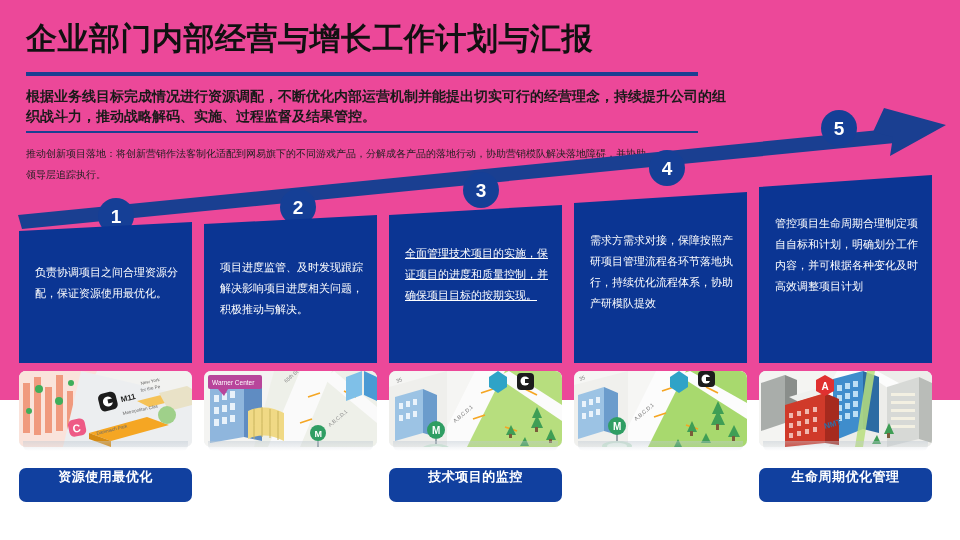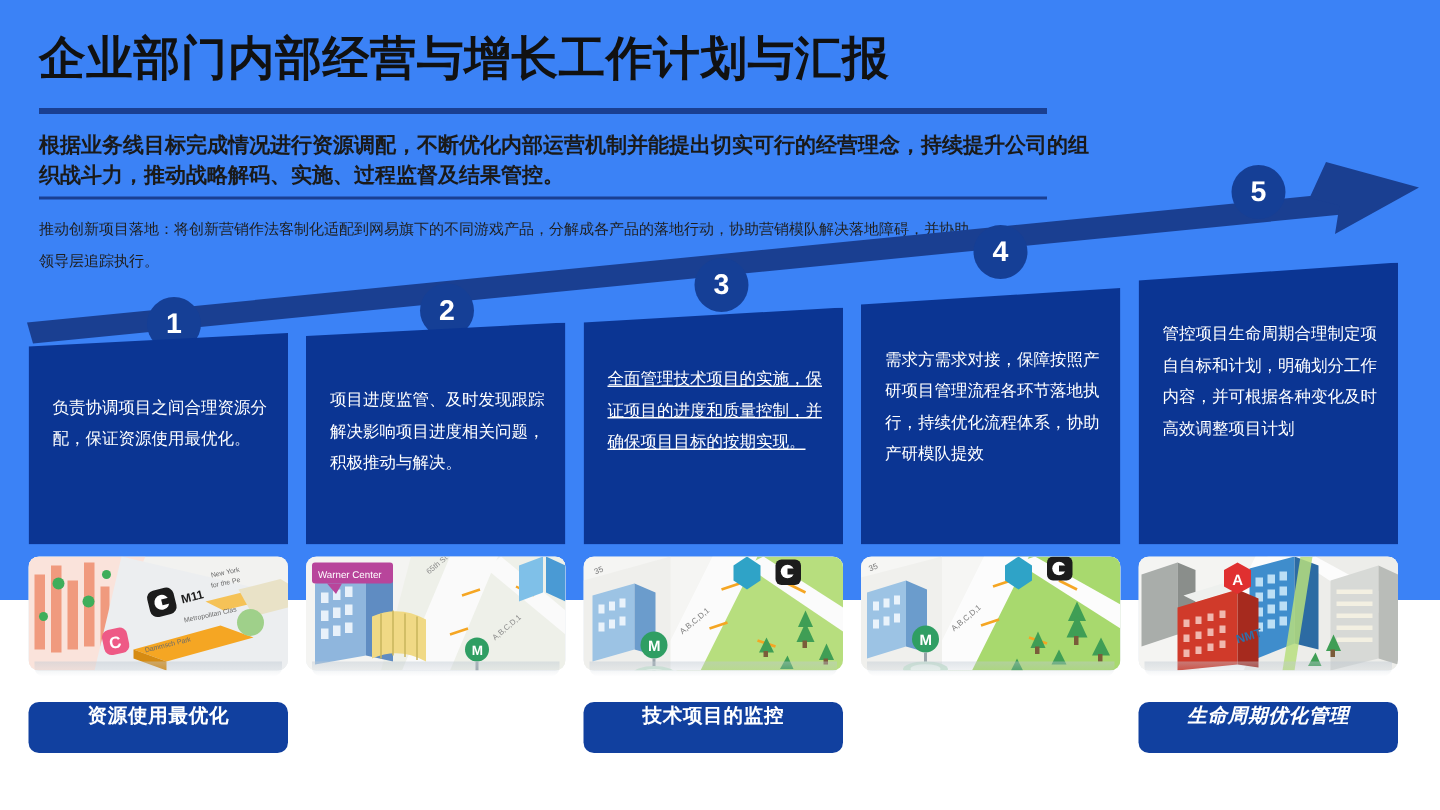--- a/index.html
+++ b/index.html
@@ -5,21 +5,21 @@
   * { box-sizing: border-box; margin: 0; padding: 0; }
   html, body {
     width: 960px; height: 540px;
     background: #ffffff;
     font-family: "Liberation Sans", "DejaVu Sans", sans-serif;
     overflow: hidden;
   }
   #stage {
     position: relative;
     width: 960px; height: 400px;
-    background: #3b82f6;
+    background: #ec4899;
   }
 
   
   .page-title {
     position: absolute;
     left: 26px; top: 18px;
     font-size: 31px;
     font-weight: bold;
     color: #111111;
     letter-spacing: 0.5px;
@@ -459,18 +459,18 @@
         </g>
         <g fill="#3f9e55">
           <path d="M130 52 l5 11 h-10 z"></path>
             <rect x="128" y="62" width="3" height="5" fill="#7a5c3a"></rect>
           <path d="M118 64 l4 9 h-9 z"></path>
         </g>
         <path d="M108 0 L116 0 L104 76 L96 76 Z" fill="#b7de7e" opacity=".85"></path>
       </svg>
     </div>
     <div class="thumb-reflection" style="top:266px;"></div>
-    <div class="pill" style="top:293px;font-style:italic;">
+    <div class="pill" style="top:293px;">
       <span>生命周期优化管理</span>
     </div>
   </div>
 
 </div>
 
 </body></html>

